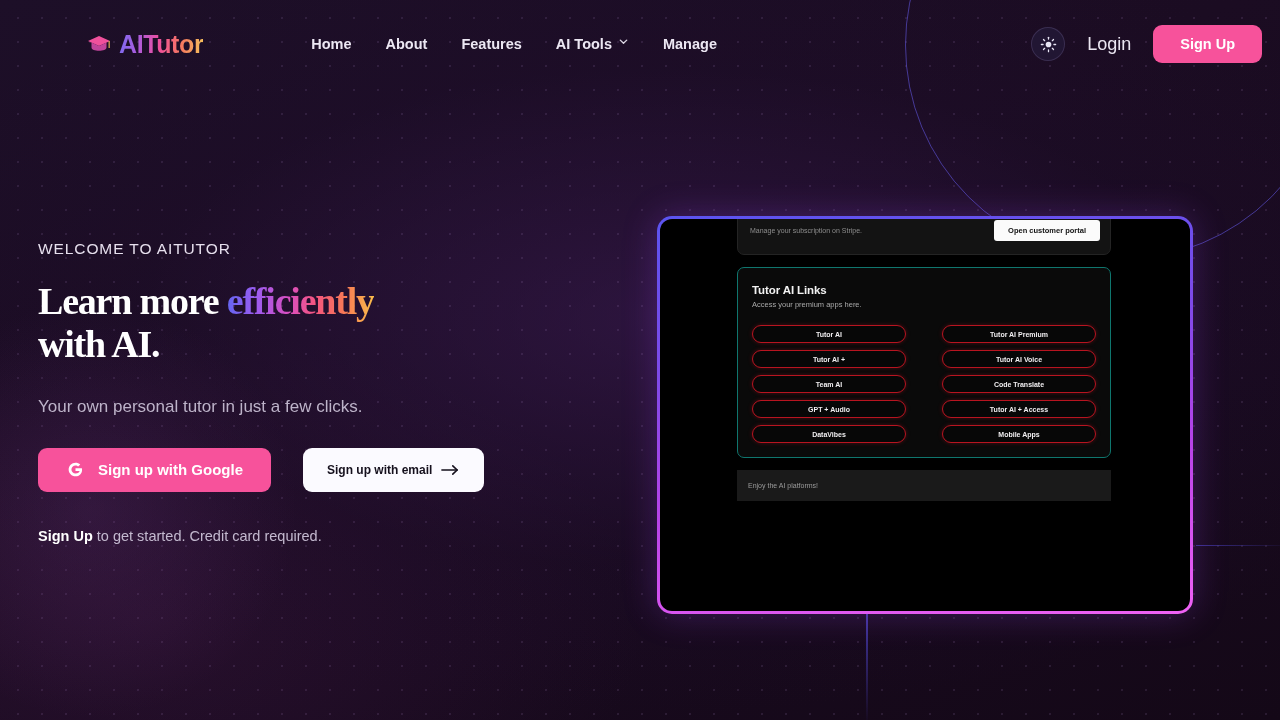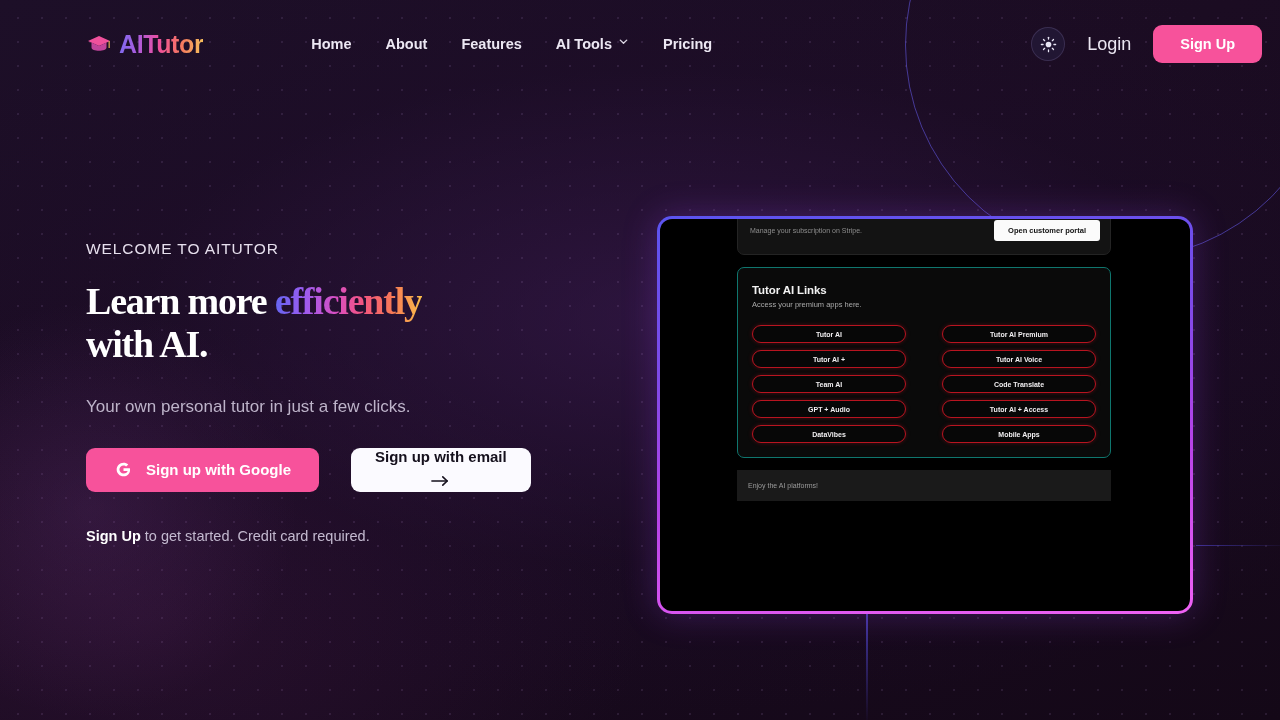--- a/index.html
+++ b/index.html
@@ -96,21 +96,21 @@
     background: #f7529b; color: #ffffff;
     font-size: 14.5px; font-weight: 600;
     padding: 11px 27px; border: none; border-radius: 9px;
     cursor: pointer; font-family: inherit;
   }
 
   
   .hero {
     position: relative; z-index: 4;
     display: flex;
-    padding-left: 86px;
+    padding-left: 38px;
   }
   .hero-left { width: 560px; padding-top: 152px; }
   .eyebrow {
     font-size: 15.5px; letter-spacing: 0.9px;
     color: #e7e0ee; font-weight: 400;
     margin-bottom: 22px;
   }
   .headline {
     font-size: 38px; font-weight: 700; line-height: 1.14;
     color: #ffffff; letter-spacing: -1.2px; font-family: Liberation Serif, serif;
@@ -130,25 +130,24 @@
     background: #f7529b; color: #fff;
     font-size: 15px; font-weight: 600;
     padding: 0 28px; height: 44px;
     border: none; border-radius: 9px; cursor: pointer;
     font-family: inherit;
   }
   .g-icon { width: 19px; height: 19px; display: block; }
   .btn-email {
     display: flex; align-items: center; gap: 9px;
     background: #fbfaff; color: #15101d;
-    font-size: 15px; font-weight: 700;
+    font-size: 12px; font-weight: 700;
     padding: 0 24px; height: 44px;
     border: none; border-radius: 9px; cursor: pointer;
     font-family: inherit;
-    flex-direction: column;
   }
   .arrow { width: 19px; height: 14px; display: block; }
   .note {
     margin-top: 36px;
     font-size: 14.5px; color: #c3b9cf;
   }
   .note b { color: #ffffff; font-weight: 700; }
 
   
   .preview-wrap {
@@ -265,21 +264,21 @@
       </div>
       <div class="nav-item">
         <span>AI Tools</span>
         <span>
           <svg class="chev" viewBox="0 0 12 12">
               <path d="M2.5 4.5 L6 8 L9.5 4.5" fill="none" stroke="#ece7f3" stroke-width="1.5" stroke-linecap="round" stroke-linejoin="round"></path>
             </svg>
         </span>
       </div>
       <div class="nav-item">
-        <span>Pricing</span>
+        <span>Manage</span>
       </div>
     </nav>
 
     <div class="header-right">
       <div class="theme-toggle">
         <span>
           <svg class="sun" viewBox="0 0 20 20">
             <circle cx="10" cy="10" r="3.3" fill="#e9e6f5"></circle>
             <g stroke="#e9e6f5" stroke-width="1.5" stroke-linecap="round">
               <line x1="10" y1="1.6" x2="10" y2="3.6"></line>

